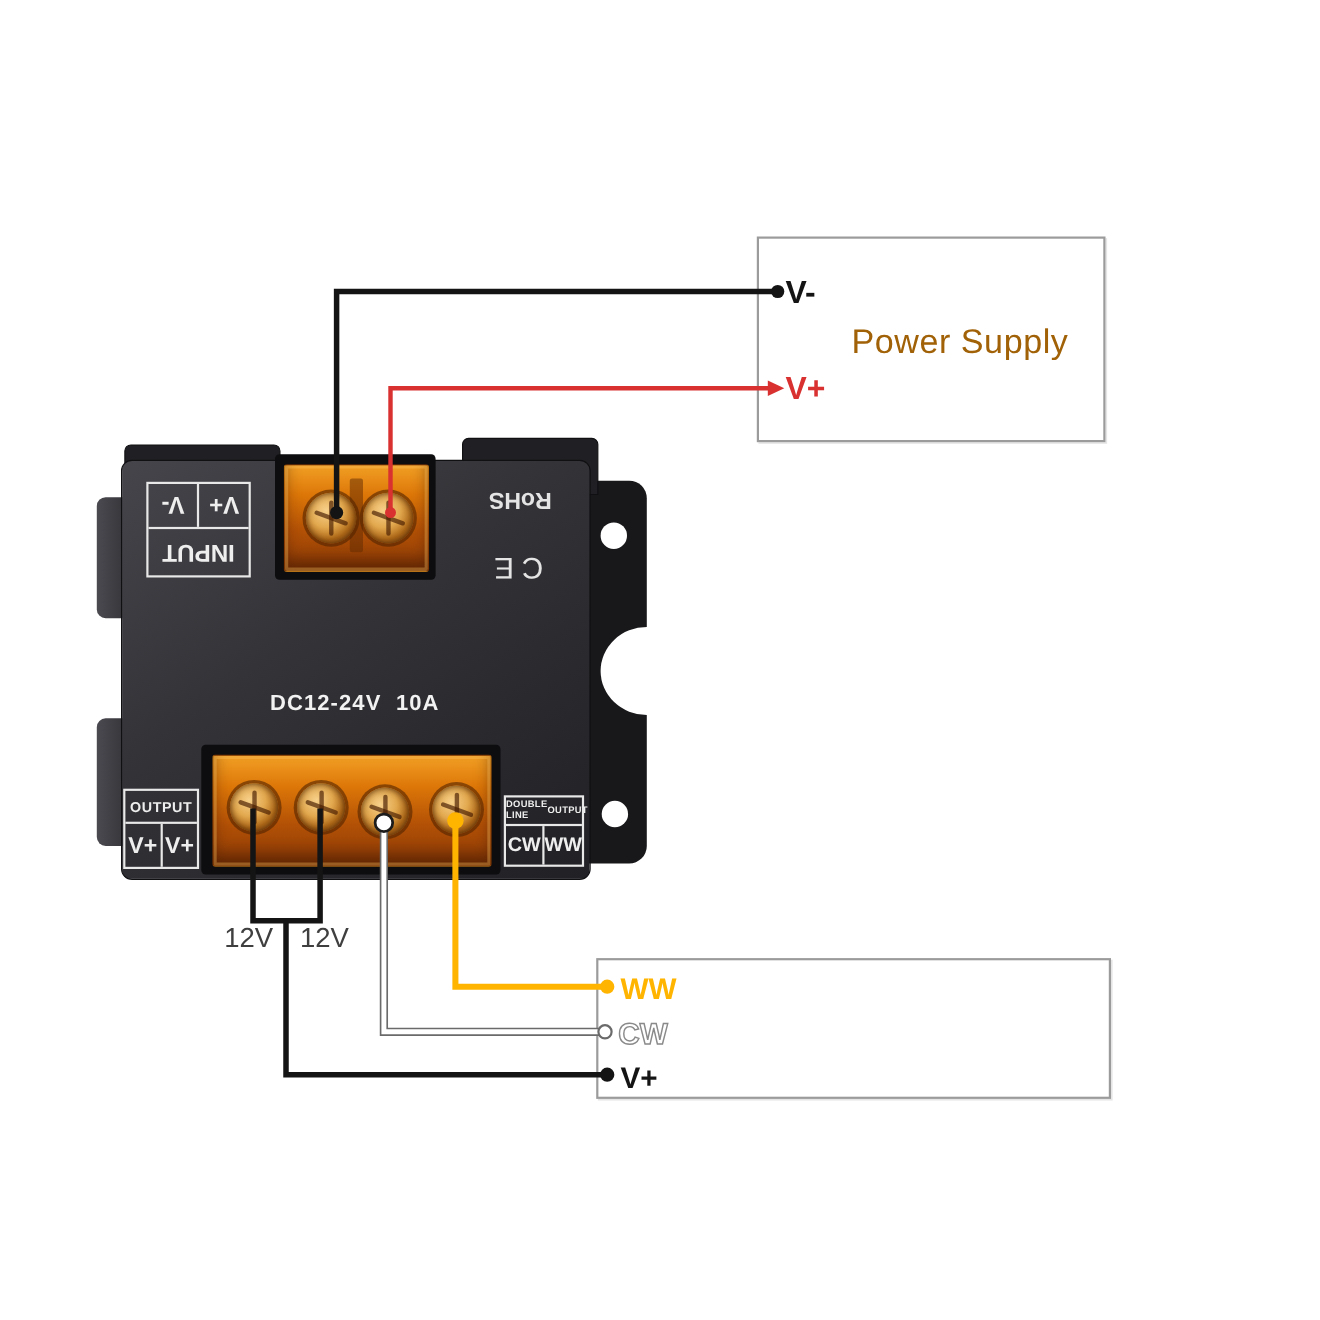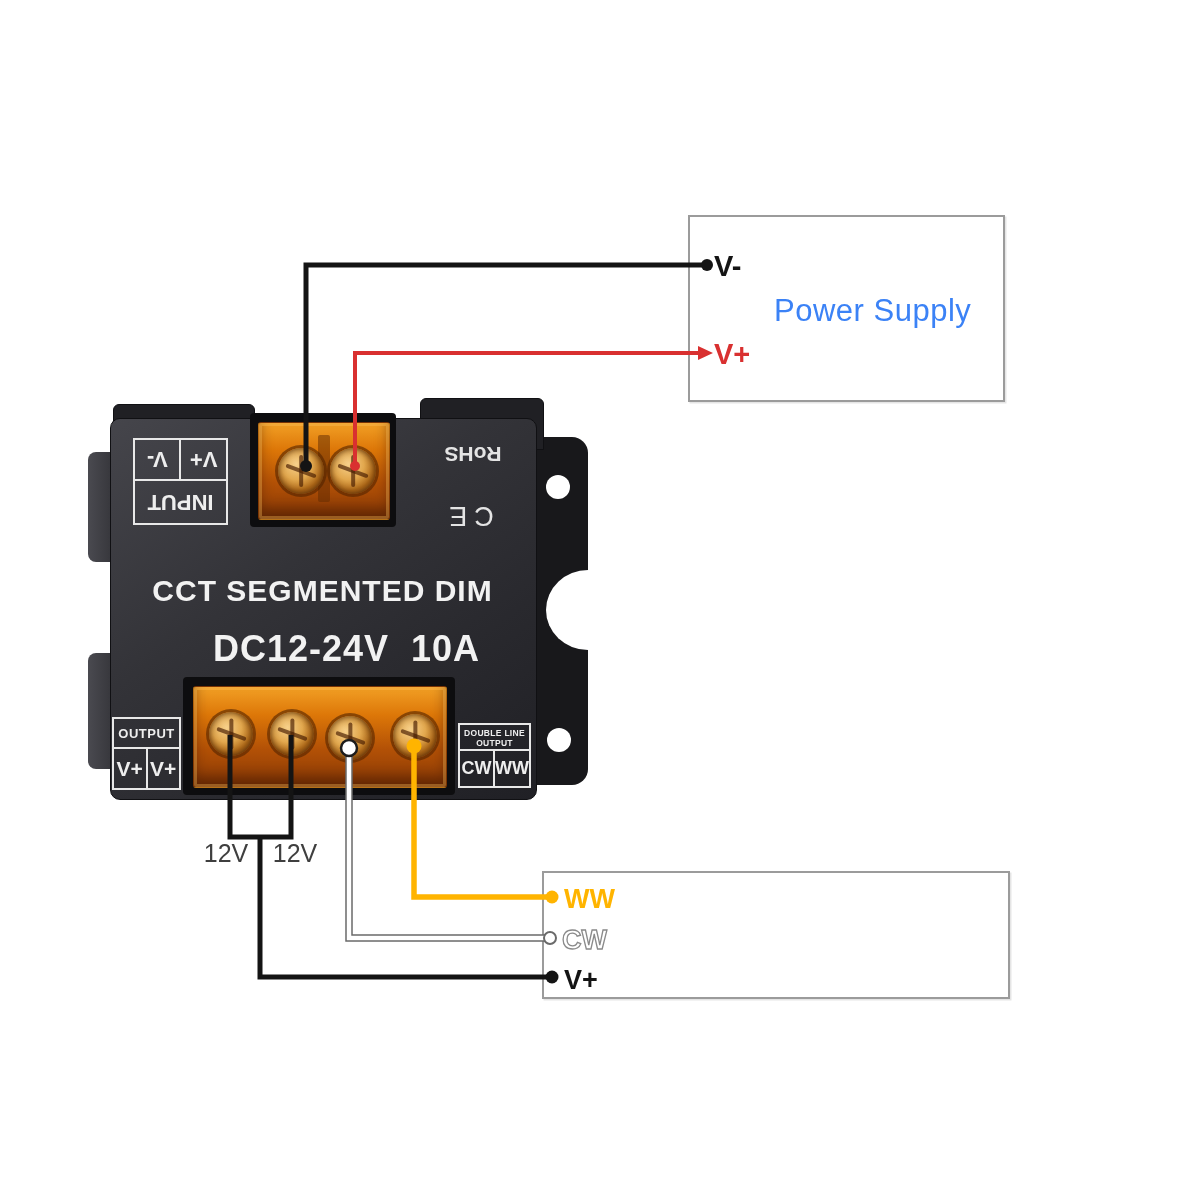--- a/index.html
+++ b/index.html
@@ -4,21 +4,21 @@
 <style>
   html,body{margin:0;padding:0;background:#ffffff;}
   .canvas{position:relative;width:1200px;height:1200px;background:#ffffff;overflow:hidden;
           font-family:"Liberation Sans", sans-serif;}
 
   
   .annot-box{position:absolute;background:#ffffff;border:2px solid #9b9b9b;
              box-shadow:1.5px 1.5px 0 rgba(0,0,0,0.10);z-index:20;}
   .ps-box{left:688px;top:215px;width:313px;height:183px;}
   .led-box{left:542px;top:871px;width:464px;height:124px;}
-  .box-title{position:absolute;color:#3b82f6;font-size:31px;letter-spacing:0.5px;white-space:nowrap;}
+  .box-title{position:absolute;color:#a16207;font-size:31px;letter-spacing:0.5px;white-space:nowrap;}
   .ps-title{left:84px;top:76px;}
   .led-title{left:210px;top:46px;}
   .term-label{position:absolute;font-weight:bold;font-size:29px;white-space:nowrap;}
   .lbl-vminus{left:24px;top:33px;color:#141414;}
   .lbl-vplus-red{left:24px;top:121px;color:#d93030;}
   .lbl-ww{left:20px;top:11px;color:#ffb400;font-size:27px;}
   .lbl-cw{left:18px;top:52px;color:#ffffff;font-size:27px;-webkit-text-stroke:1.3px #8a8a8a;}
   .lbl-ledvplus{left:20px;top:92px;color:#141414;font-size:27px;}
 
   
@@ -62,38 +62,38 @@
   .in-s1{left:19px;top:25px;width:46px;height:46px;}
   .in-s2{left:71px;top:25px;width:46px;height:46px;}
   .out-s1{left:15px;top:25px;width:44px;height:44px;}
   .out-s2{left:76px;top:25px;width:44px;height:44px;}
   .out-s3{left:134px;top:29px;width:44px;height:44px;}
   .out-s4{left:199px;top:27px;width:44px;height:44px;}
 
   .dev-title{left:22px;top:176px;width:425px;text-align:center;color:#f2f2f2;
              font-size:30px;font-weight:bold;letter-spacing:1px;white-space:pre;}
   .dev-rating{left:22px;top:230px;width:425px;text-align:center;color:#f2f2f2;
-              font-size:36px;font-weight:bold;letter-spacing:1px;white-space:pre;padding-left:24px;}
+              font-size:20px;font-weight:bold;letter-spacing:1px;white-space:pre;}
   .rohs{left:340px;top:42px;width:90px;height:28px;line-height:28px;text-align:center;
         color:#e4e4e4;font-size:21px;font-weight:bold;transform:rotate(180deg);}
   .ce{left:348px;top:102px;width:64px;height:32px;line-height:32px;text-align:center;
       color:#e4e4e4;font-size:27px;letter-spacing:7px;transform:rotate(180deg);}
 
   .lblbox{position:absolute;display:flex;flex-direction:column;border:2px solid #e8e8e8;
           color:#eeeeee;font-weight:bold;box-sizing:border-box;}
   .lblbox .row{display:flex;flex:1;}
   .lblbox .cell{flex:1;display:flex;align-items:center;justify-content:center;box-sizing:border-box;}
   .input-lblbox{left:45px;top:40px;width:95px;height:87px;transform:rotate(180deg);font-size:22px;}
   .input-lblbox .r1{height:42px;flex:none;border-bottom:2px solid #e8e8e8;}
   .input-lblbox .c-first{border-right:2px solid #e8e8e8;}
   .output-lblbox{left:24px;top:319px;width:69px;height:73px;font-size:21px;}
   .output-lblbox .r1{height:28px;flex:none;border-bottom:2px solid #e8e8e8;font-size:13px;letter-spacing:0.5px;}
   .output-lblbox .c-first{border-right:2px solid #e8e8e8;}
   .dbl-lblbox{left:370px;top:325px;width:73px;height:65px;font-size:18px;}
-  .dbl-lblbox .r1{height:26px;flex:none;flex-direction:column;justify-content:flex-end;line-height:1.15;
+  .dbl-lblbox .r1{height:26px;flex:none;flex-direction:row;justify-content:flex-start;line-height:1.15;
                   border-bottom:2px solid #e8e8e8;font-size:8.5px;letter-spacing:0.3px;}
   .dbl-lblbox .c-first{border-right:2px solid #e8e8e8;}
 
   
   .wires{position:absolute;left:0;top:0;z-index:40;pointer-events:none;}
 </style>
 </head>
 <body>
 
 <div class="canvas">
@@ -128,21 +128,20 @@
         </div>
       <div class="row">
         <div class="cell c-first">V+</div>
         <div class="cell">V-</div>
       </div>
     </div>
 
     <div class="part rohs">RoHS</div>
     <div class="part ce">CE</div>
 
-    <div class="part dev-title">CCT SEGMENTED DIM</div>
     <div class="part dev-rating">DC12-24V  10A</div>
 
     <div class="part term-frame out-frame"></div>
     <div class="part orange out-orange">
       <div class="screw out-s1">
           <span class="slot a"></span>
           <span class="slot b"></span>
         </div>
       <div class="screw out-s2">
           <span class="slot a"></span>

